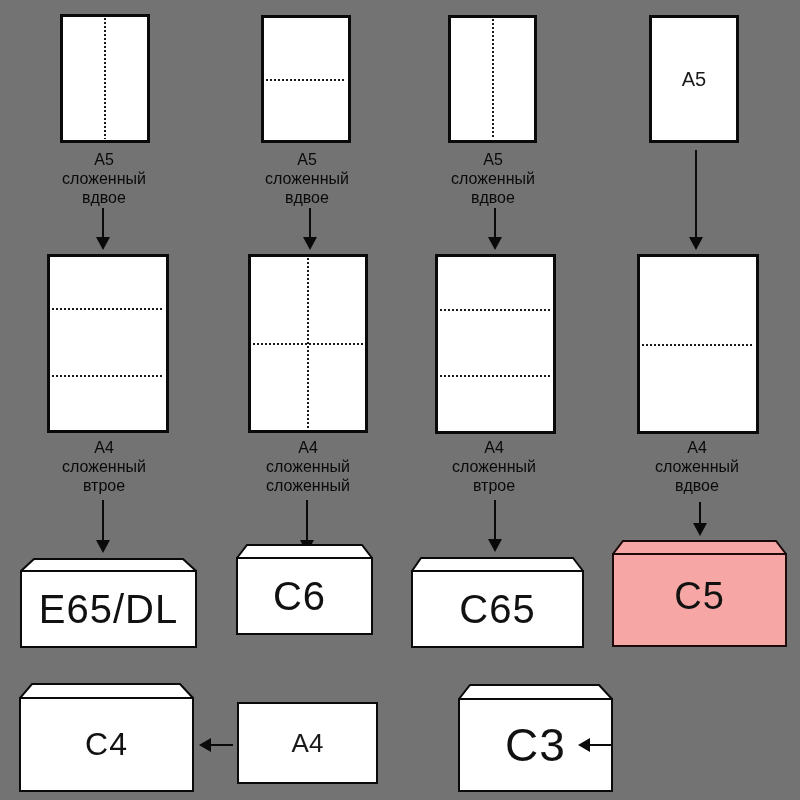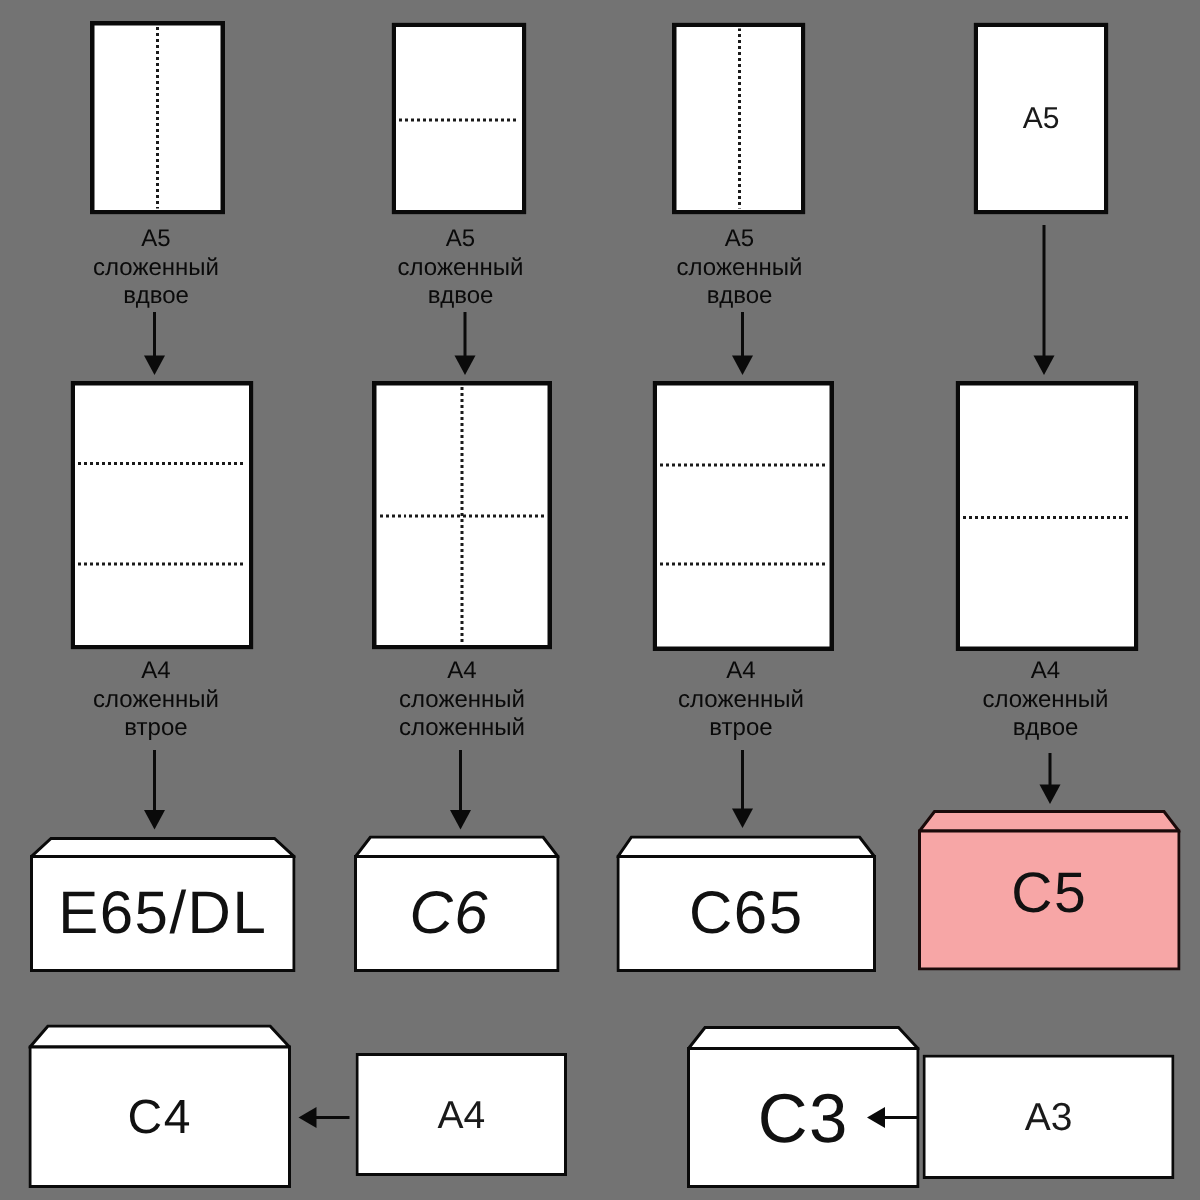--- a/index.html
+++ b/index.html
@@ -136,21 +136,21 @@
   </div>
 
   <div class="envelope" style="left:20px;top:558px;width:177px;height:90px;">
     <svg viewBox="0 0 177 90" width="177" height="90">
       <polygon points="14,1 163,1 176,13 1,13" stroke="#0a0a0a" stroke-width="2" fill="#FFFFFF"></polygon>
       <rect x="1" y="13" width="175" height="76" stroke="#0a0a0a" stroke-width="2" fill="#FFFFFF"></rect>
     </svg>
     <div class="env-label" style="top:13px;height:76px;font-size:40px;">E65/DL</div>
   </div>
 
-  <div class="envelope" style="left:236px;top:557px;width:127px;height:91px;font-style:italic;">
+  <div class="envelope" style="left:236px;top:544px;width:127px;height:91px;">
     <svg viewBox="0 0 137 91" width="137" height="91">
       <polygon points="11,1 126,1 136,14 1,14" stroke="#0a0a0a" stroke-width="2" fill="#FFFFFF"></polygon>
       <rect x="1" y="14" width="135" height="76" stroke="#0a0a0a" stroke-width="2" fill="#FFFFFF"></rect>
     </svg>
     <div class="env-label" style="top:14px;height:76px;font-size:40px;">C6</div>
   </div>
 
   <div class="envelope" style="left:411px;top:557px;width:173px;height:91px;">
     <svg viewBox="0 0 173 91" width="173" height="91">
       <polygon points="10,1 162,1 172,14 1,14" stroke="#0a0a0a" stroke-width="2" fill="#FFFFFF"></polygon>
@@ -190,17 +190,14 @@
       <rect x="1" y="15" width="153" height="92" stroke="#0a0a0a" stroke-width="2" fill="#FFFFFF"></rect>
     </svg>
     <div class="env-label" style="top:15px;height:92px;font-size:46px;">C3</div>
   </div>
 
   <div class="arrow-left" style="left:578px;top:737px;width:34px;">
     <div class="shaft"></div>
       <div class="head"></div>
   </div>
 
-  <div class="plain-rect" style="left:615px;top:703px;width:168px;height:83px;">
-    <span>A3</span>
-  </div>
 
 </div>
 
 </body></html>

